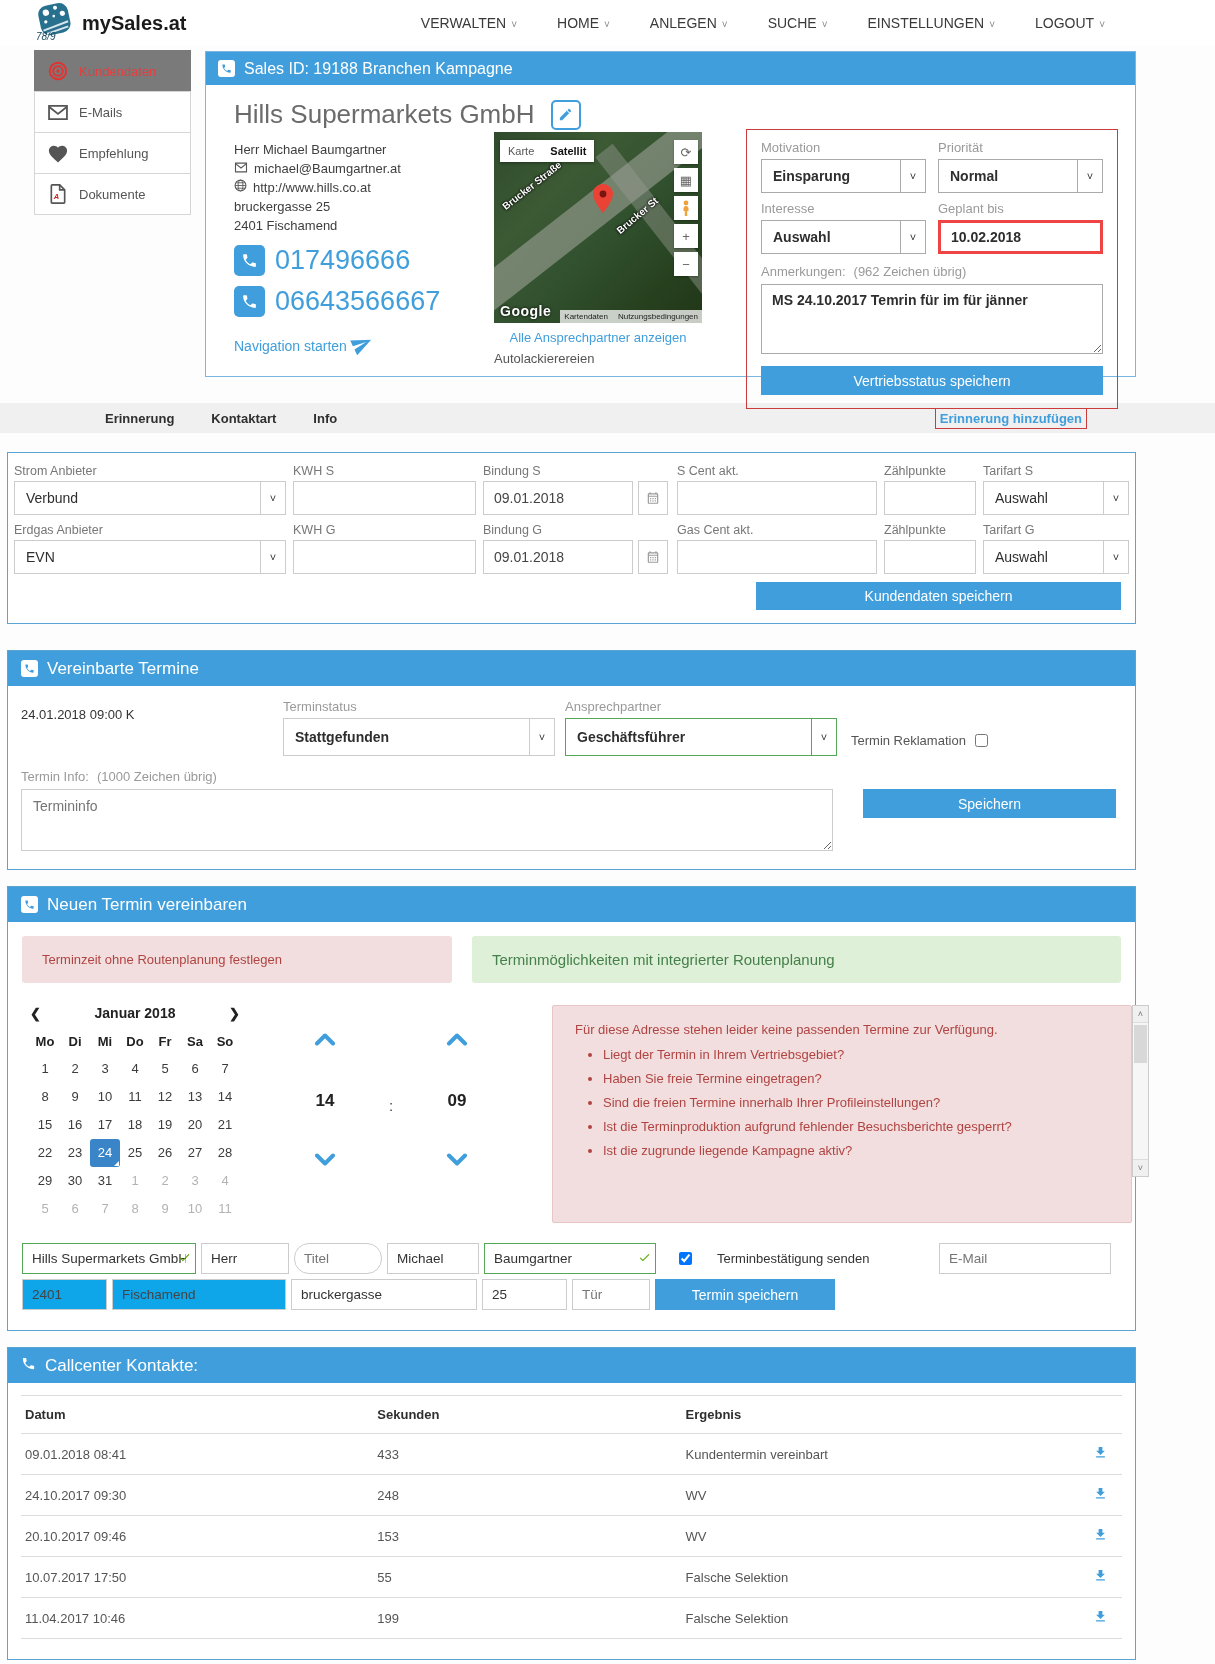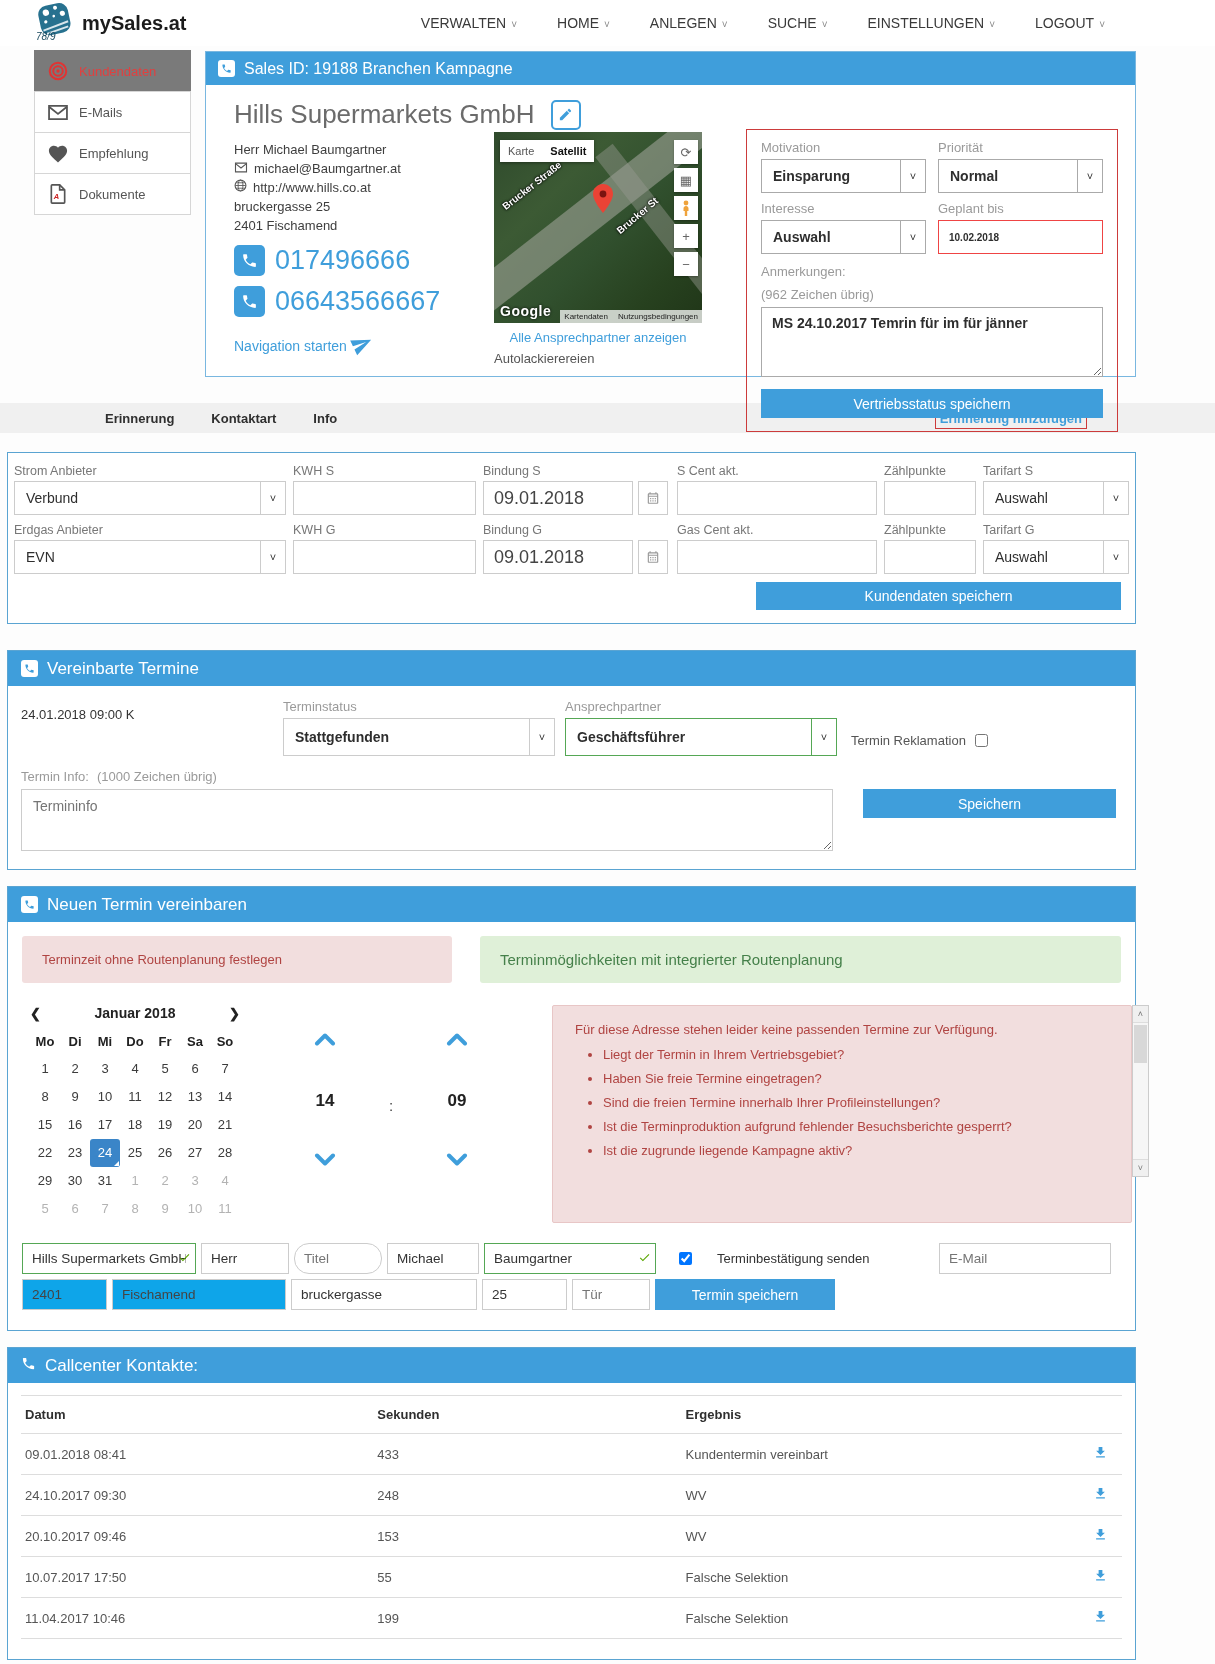--- a/index.html
+++ b/index.html
@@ -68,45 +68,45 @@
   
   .vertrieb-box { position:absolute; right:17px; top:44px; width:372px; border:1px solid #cc3b3b; padding:10px 14px 13px; }
   .vb-grid { display:flex; flex-wrap:wrap; justify-content:space-between; }
   .vb-field { width:165px; margin-bottom:8px; }
   .f-label { color:#9a9a9a; font-size:13px; margin-bottom:4px; }
   .sel { border:1px solid #aaa; height:34px; background:#fff; display:flex; align-items:stretch; cursor:pointer; }
   .sel .sel-val { flex:1; display:flex; align-items:center; padding-left:11px; font-size:14px; color:#2e2e2e; }
   .sel .sel-caret { width:25px; border-left:1px solid #aaa; display:flex; align-items:center; justify-content:center;
                     font-size:11px; color:#333; }
   .bold-val .sel-val { font-weight:bold; }
-  .txt-input { border:1px solid #ef4444; height:34px; width:100%; padding:0 10px; font-size:10px; color:#2e2e2e;
+  .txt-input { border:3px solid #ef4444; height:34px; width:100%; padding:0 10px; font-size:14px; color:#2e2e2e;
                font-family:"Liberation Sans", sans-serif; background:#fff; }
   .bold-input { font-weight:bold; }
-  .vb-notes-label { display:flex; gap:8px; color:#9a9a9a; margin:2px 0 5px;flex-direction:column; }
+  .vb-notes-label { display:flex; gap:8px; color:#9a9a9a; margin:2px 0 5px; }
   .vb-textarea { width:100%; height:70px; border:1px solid #aaa; padding:7px 10px; font-weight:bold; font-size:14px;
                  color:#2e2e2e; resize:both; font-family:"Liberation Sans", sans-serif; }
   .blue-btn { background:#3f9edb; color:#fff; border:none; display:flex; align-items:center; justify-content:center;
               font-size:14px; cursor:pointer; font-family:"Liberation Sans", sans-serif; }
   .vb-save { width:100%; height:29px; margin-top:9px; }
 
   
   .tabbar { background:#f0f0f0; height:30px; margin-top:26px; display:flex; align-items:center;
             width:1215px; padding:0 128px 0 105px; }
   #tab-list { display:flex; gap:37px; }
   .tab { font-weight:bold; color:#2f2f2f; font-size:13px; cursor:pointer; }
   .add-reminder { margin-left:auto; color:#3f9edb; font-weight:bold; font-size:13px;
                   border:1px solid #cc3b3b; padding:2px 4px; cursor:pointer; }
 
   
   .energy-panel { border:1px solid #5aa4d2; margin-top:19px; background:#fff; padding:11px 6px 13px; }
   .e-row { display:flex; gap:7px; margin-bottom:8px; align-items:flex-end; }
   .e-field .f-label { font-size:12.5px; margin-bottom:3px; color:#777; }
   .grey-sel { border-color:#ccc; }
   .grey-sel .sel-caret { border-left-color:#ccc; }
-  .e-input { border:1px solid #ccc; height:34px; padding:0 10px; font-size:18px; color:#444; width:100%;
+  .e-input { border:1px solid #ccc; height:34px; padding:0 10px; font-size:14px; color:#444; width:100%;
              font-family:"Liberation Sans", sans-serif; background:#fff; }
   .date-group { display:flex; }
   .cal-btn { width:30px; height:34px; border:1px solid #ccc; margin-left:5px; display:flex;
              align-items:center; justify-content:center; background:#fff; cursor:pointer; }
   .e-save-row { display:flex; justify-content:flex-end; padding-right:8px; }
   .e-save { width:365px; height:28px; }
 
   
   .blue-panel { border:1px solid #5aa4d2; margin-top:26px; background:#fff; }
   .bp-header { background:#3f9edb; color:#fff; height:35px; display:flex; align-items:center; gap:9px;
@@ -120,21 +120,21 @@
   .green-border .sel-caret { border-left-color:#55a755; }
   .reklamation { display:flex; align-items:center; gap:5px; padding-top:26px; color:#555; margin-left:4px; }
   .t-info-label { display:flex; gap:8px; color:#9a9a9a; margin:13px 0 5px; }
   .t-row3 { display:flex; align-items:flex-start; }
   .t-textarea { width:812px; height:62px; border:1px solid #ccc; padding:8px 11px; font-size:14px; color:#444;
                 resize:both; font-family:"Liberation Sans", sans-serif; }
   .t-save { width:253px; height:29px; margin-left:30px; }
 
   
   .nt-body { padding:14px 14px 20px; }
-  .nt-boxes { display:flex; gap:28px; }
+  .nt-boxes { display:flex; gap:20px; }
   .alert-red { background:#f2dede; color:#b04442; border-radius:3px; }
   .alert-green { background:#dff0d8; color:#45804a; border-radius:3px; }
   .nt-left-box { width:430px; height:47px; display:flex; align-items:center; padding-left:20px; font-size:13px; }
   .nt-right-box { flex:1; height:47px; display:flex; align-items:center; padding-left:20px; font-size:15px; }
   .nt-main { display:flex; margin-top:22px; }
   .cal { width:210px; margin-left:8px; }
   .cal-head { display:flex; align-items:center; margin-bottom:8px; }
   .cal-nav { width:40px; font-size:13px; font-weight:bold; color:#222; cursor:pointer; }
   .cal-month { flex:1; text-align:center; font-weight:bold; font-size:14px; color:#222; }
   #cal-dow, #cal-grid { display:grid; grid-template-columns:repeat(7,30px); }

